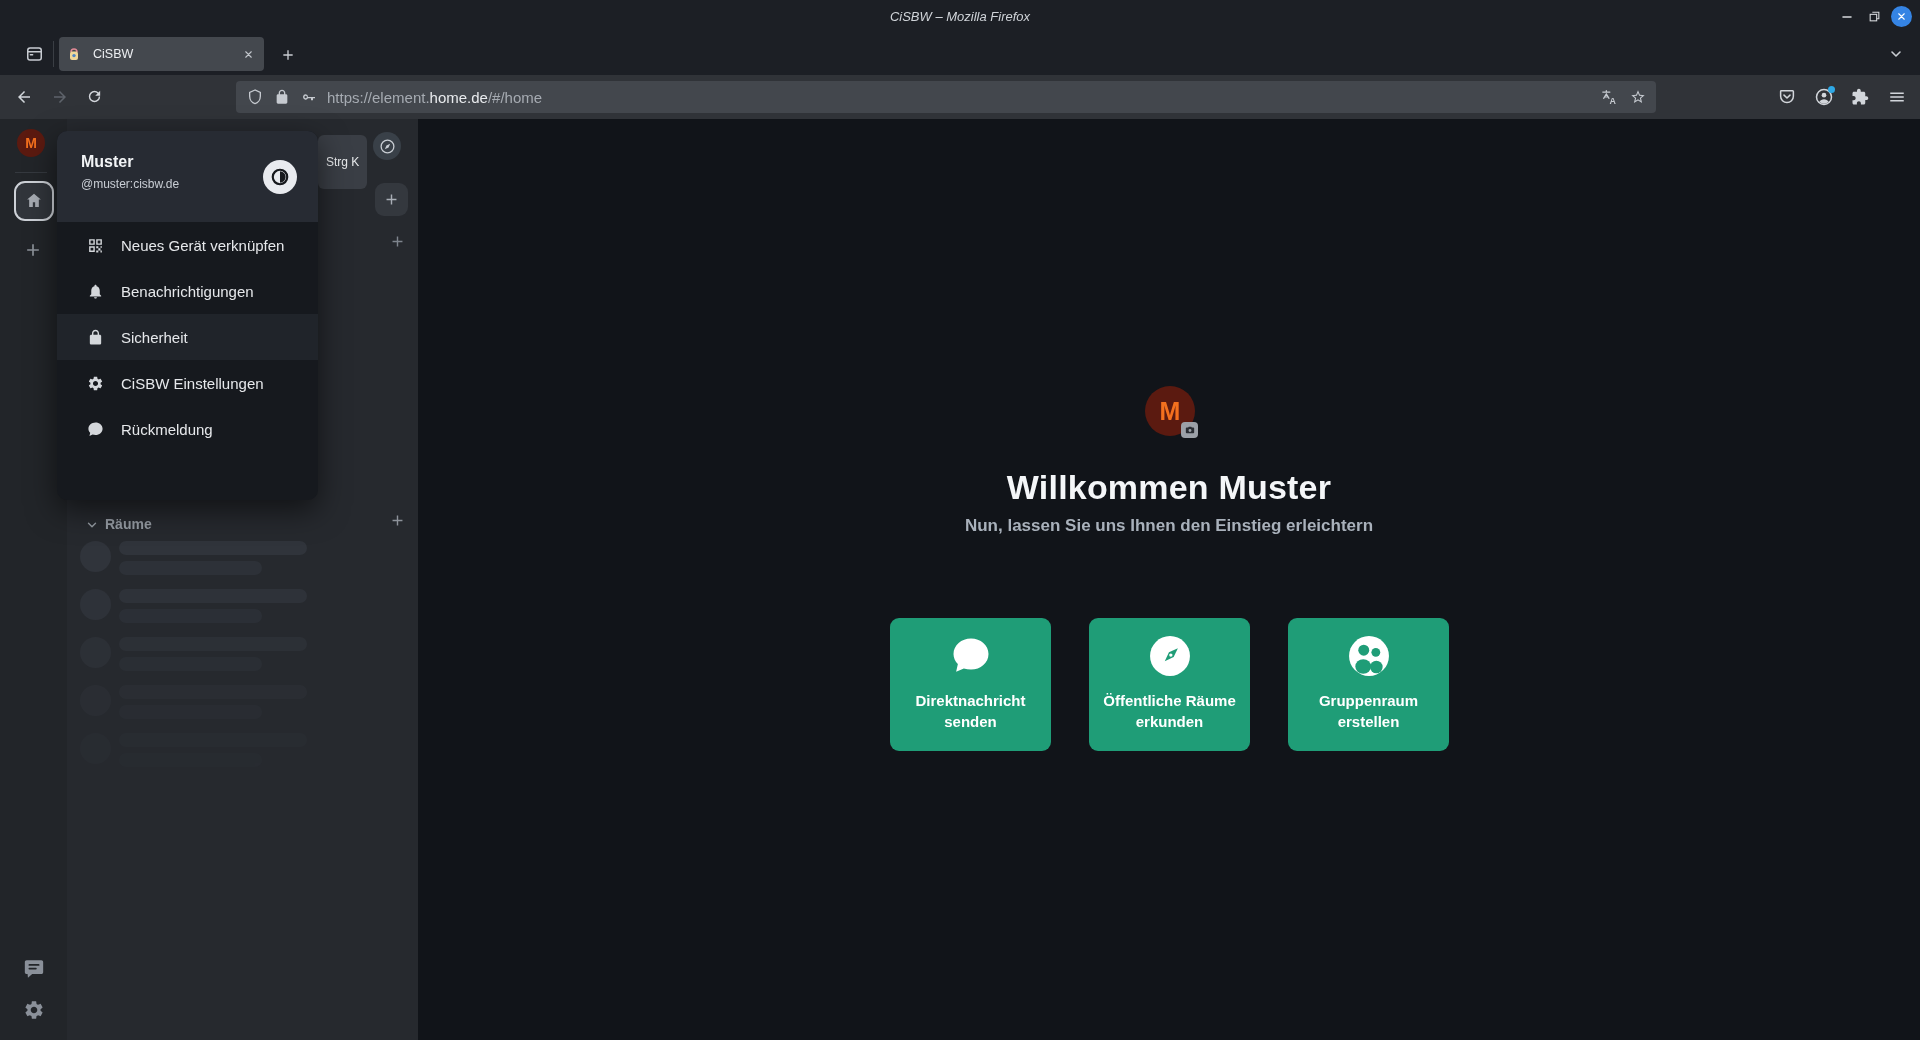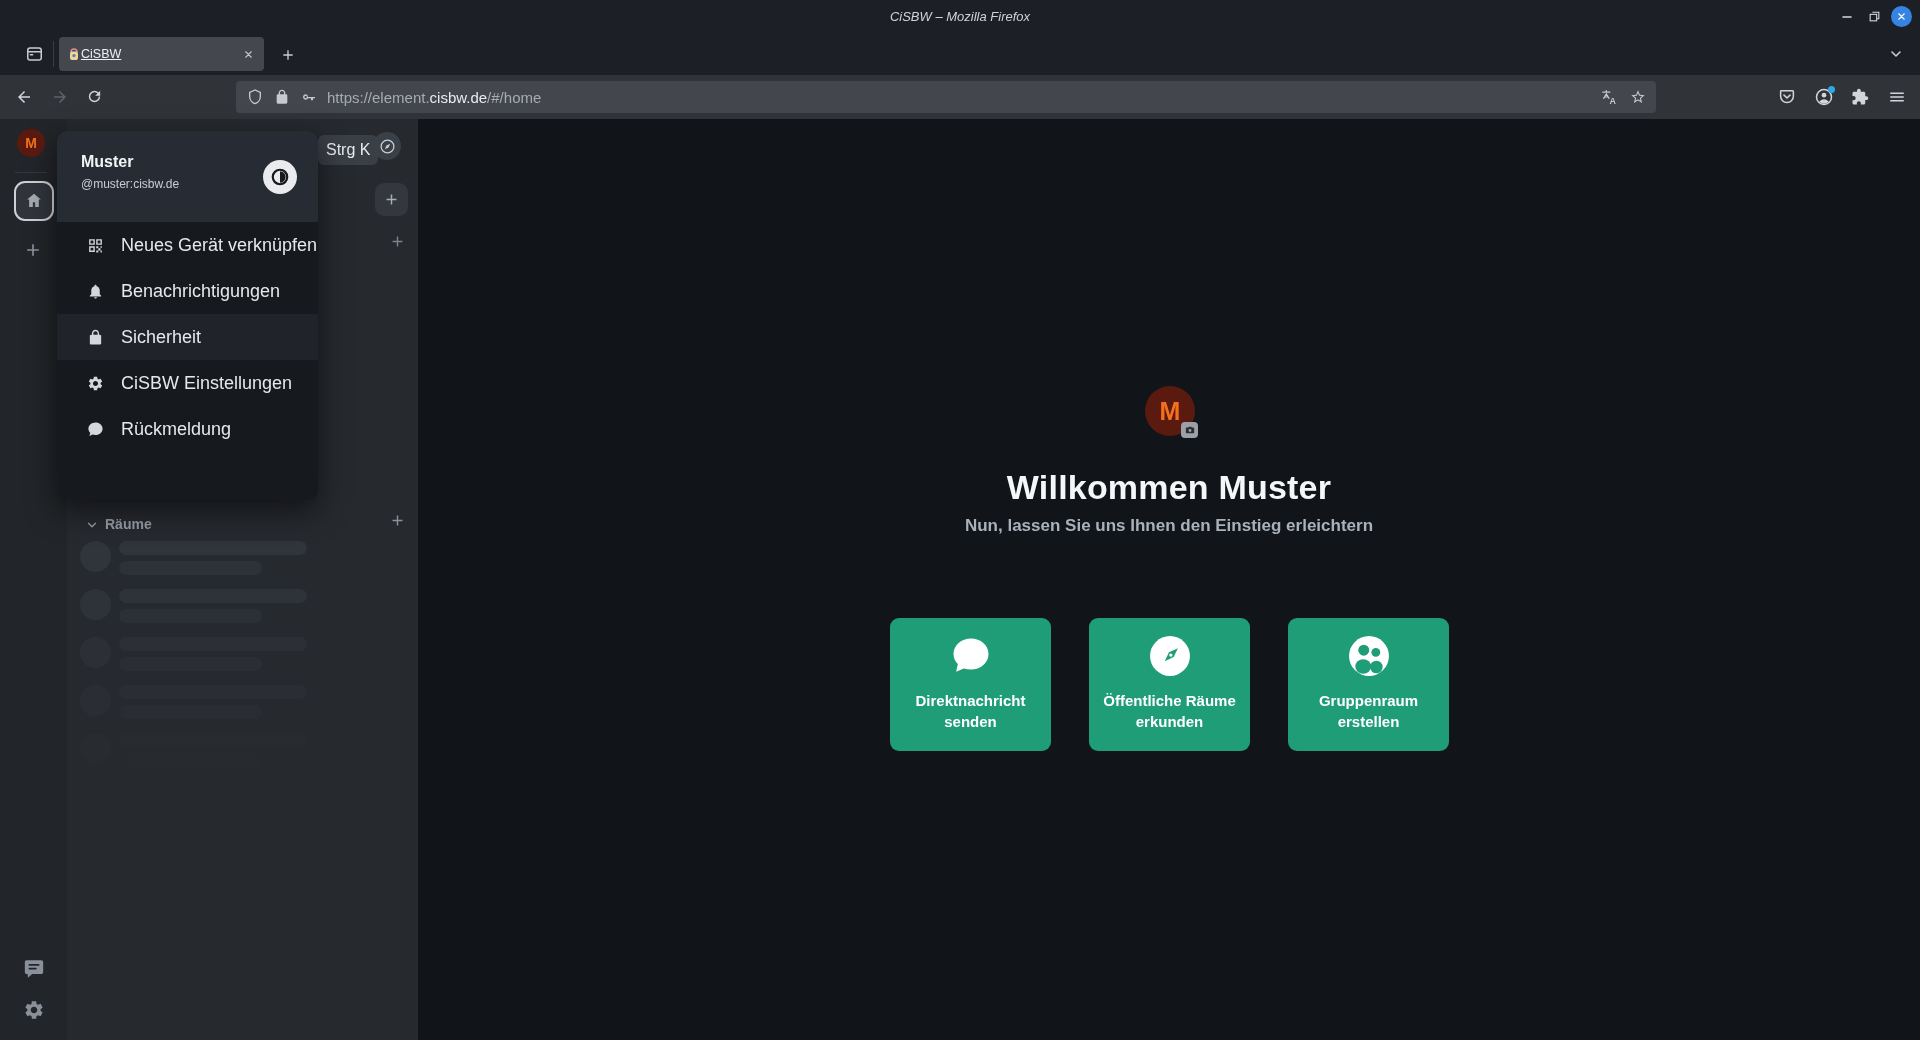--- a/index.html
+++ b/index.html
@@ -24,21 +24,21 @@
   .win-btn{position:absolute;top:6px;width:21px;height:21px;display:flex;align-items:center;justify-content:center;
     color:#D6D9DD;}
   .win-close{background:var(--c-close);border-radius:50%;color:#fff;}
 
   
   .tabbar{position:absolute;left:0;top:33px;width:1920px;height:42px;background:var(--c-titlebar);}
   .fxview{position:absolute;left:23px;top:11px;width:22px;height:20px;color:#C8CCD2;display:flex;align-items:center;justify-content:center;}
   .tab-sep{position:absolute;left:53px;top:8px;width:1px;height:26px;background:#3A3E44;}
   .tab{position:absolute;left:59px;top:4px;width:205px;height:34px;background:var(--c-tab-active);
     border-radius:4px;display:flex;align-items:center;padding:0 8px;}
-  .tab-title{flex:1;font-size:12.5px;color:#EDEFF2;margin-left:0;white-space:nowrap;overflow:hidden;text-decoration:underline;}
+  .tab-title{flex:1;font-size:12.5px;color:#EDEFF2;margin-left:12px;white-space:nowrap;overflow:hidden;}
   .tab-close{width:16px;height:16px;color:#C2C6CC;display:flex;align-items:center;justify-content:center;}
   .newtab{position:absolute;left:278px;top:12px;width:20px;height:20px;color:#C9CDD2;display:flex;align-items:center;justify-content:center;}
   .alltabs{position:absolute;left:1888px;top:13px;width:20px;height:16px;color:#C9CDD2;}
 
   
   .navbar{position:absolute;left:0;top:75px;width:1920px;height:44px;background:var(--c-navbar);}
   .nav-ic{position:absolute;top:13px;width:18px;height:18px;color:#D2D6DB;}
   .urlbar{position:absolute;left:236px;top:6px;width:1420px;height:32px;background:var(--c-urlbar);
     border-radius:4px;display:flex;align-items:center;}
   .url-ic{width:16px;height:16px;color:#C6CAD0;margin-left:11px;flex:0 0 auto;}
@@ -58,22 +58,22 @@
     display:flex;align-items:center;justify-content:center;font-weight:bold;}
   .space-avatar{position:absolute;left:17px;top:10px;width:28px;height:28px;font-size:14px;}
   .space-div{position:absolute;left:15px;top:53px;width:32px;height:1px;background:#35393F;}
   .home-btn{position:absolute;left:14px;top:62px;width:40px;height:40px;border:2.5px solid #CDD1D7;
     border-radius:11px;background:#31353B;display:flex;align-items:center;justify-content:center;color:#A6ABB2;}
   .space-plus{position:absolute;left:23px;top:121px;width:20px;height:20px;color:#8D929A;}
   .thr-btn{position:absolute;left:23px;top:839px;width:22px;height:22px;color:#8A9099;}
   .qset-btn{position:absolute;left:23px;top:880px;width:22px;height:22px;color:#8A9099;}
 
   
-  .strgk{position:absolute;left:251px;top:16px;padding:6px 8px;background:#3A3E45;border-radius:6px;
-    font-size:16px;color:#E8EAEC;}
+  .strgk{position:absolute;left:251px;top:16px;padding:20px 8px;background:#3A3E45;border-radius:6px;
+    font-size:12px;color:#E8EAEC;}
   .explore-btn{position:absolute;left:306px;top:13px;width:28px;height:28px;border-radius:50%;
     background:#394048;color:#C9CED4;display:flex;align-items:center;justify-content:center;}
   .compose-btn{position:absolute;left:308px;top:64px;width:33px;height:33px;border-radius:9px;
     background:#34383E;color:#A9AEB6;display:flex;align-items:center;justify-content:center;}
   .sect-plus{position:absolute;left:322px;top:114px;width:17px;height:17px;color:#7E848D;}
   .rooms-head{position:absolute;left:18px;top:391px;width:315px;height:22px;display:flex;align-items:flex-end;
     color:#969CA4;font-size:14px;font-weight:bold;}
   .rooms-head .chev{width:14px;height:14px;margin-right:6px;}
   .rooms-plus{position:absolute;left:322px;top:393px;width:17px;height:17px;color:#8D929A;}
   .sk-tile{position:absolute;left:0;width:351px;height:48px;}
@@ -97,21 +97,21 @@
 
   
   .user-menu{position:absolute;left:57px;top:131px;width:261px;height:369px;border-radius:10px;
     background:var(--c-menu);box-shadow:0 10px 30px rgba(0,0,0,.55);overflow:hidden;}
   .um-header{position:absolute;left:0;top:0;width:261px;height:91px;background:var(--c-menu-header);}
   .um-name{position:absolute;left:24px;top:22px;font-size:16px;font-weight:bold;color:#F2F4F6;}
   .um-id{position:absolute;left:24px;top:46px;font-size:12px;color:#C9CED5;}
   .um-theme{position:absolute;left:206px;top:29px;width:34px;height:34px;border-radius:50%;background:#E9EBEF;
     color:#17191D;display:flex;align-items:center;justify-content:center;}
   .um-items{position:absolute;left:0;top:91px;width:261px;}
-  .um-item{position:relative;height:46px;display:flex;align-items:center;padding-left:30px;font-size:18px;color:#E6E8EB;}
+  .um-item{position:relative;height:46px;display:flex;align-items:center;padding-left:30px;font-size:15px;color:#E6E8EB;}
   .um-item .um-ic{width:17px;height:17px;margin-right:17px;color:#D4D7DB;flex:0 0 auto;display:flex;}
   .um-item.hl{background:var(--c-menu-hover);}
   .um-item.critical{color:var(--c-red);}
   .um-item.critical .um-ic{color:var(--c-red);}
 </style>
 </head>
 <body>
 
 <svg width="0" height="0" style="position:absolute">
   <defs>
@@ -282,21 +282,21 @@
     <div class="urlbar">
       <svg class="ic url-ic">
           <use href="#i-shield"></use>
         </svg>
       <svg class="ic url-ic">
           <use href="#i-lock"></use>
         </svg>
       <svg class="ic url-ic">
           <use href="#i-key"></use>
         </svg>
-      <span class="url-text"><span>https://element.</span><span class="url-domain">cisbw.de</span><span>/#/home</span></span>
+      <span class="url-text"><span>https://element.</span><span class="url-domain">home.de</span><span>/#/home</span></span>
       <span class="urlbar-right">
         <svg class="ic url-ic" width="17" height="17">
             <use href="#i-translate"></use>
           </svg>
         <svg class="ic url-ic">
             <use href="#i-star"></use>
           </svg>
       </span>
     </div>
     <div class="nav-ic" style="left:1778px">

